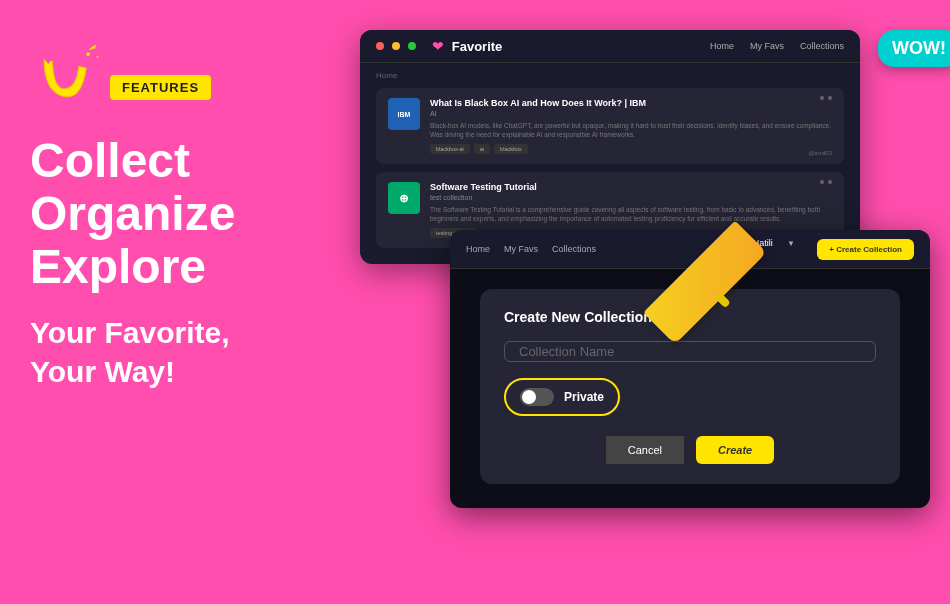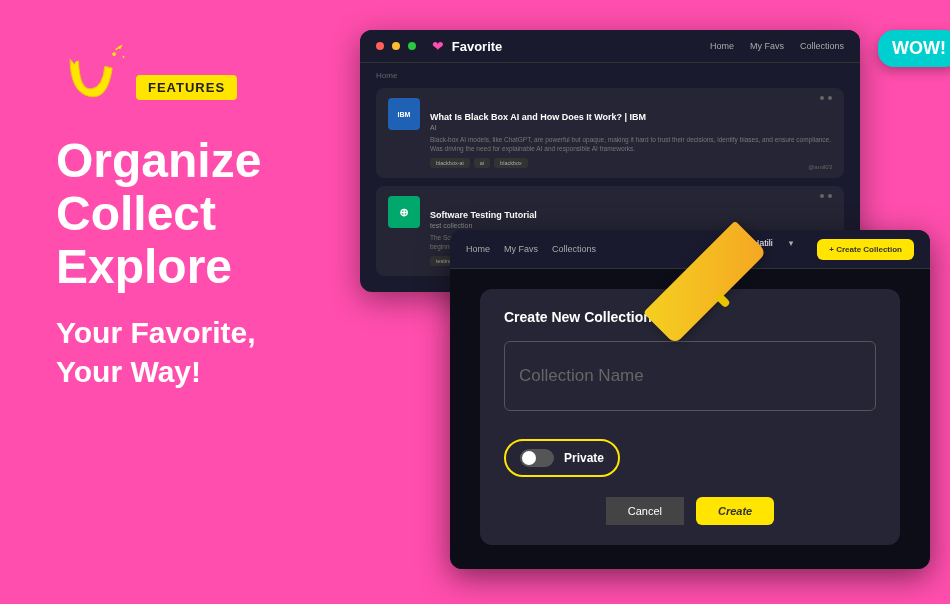--- a/index.html
+++ b/index.html
@@ -8,21 +8,21 @@
       height: 604px;
       background-color: #FF4EAD;
       font-family: 'Arial', sans-serif;
       overflow: hidden;
       position: relative;
     }
 
     
     .left-section {
       position: absolute;
-      left: 56px;
+      left: 30px;
       top: 40px;
       width: 300px;
     }
 
     .logo-area {
       display: flex;
       align-items: center;
       margin-bottom: 20px;
     }
 
@@ -149,21 +149,20 @@
 
     .ibm-logo { background: #1f62b5; font-size: 7px; }
     .st-logo { background: #00a86b; font-size: 11px; }
 
     .card-info { flex: 1; }
     .card-title {
       color: white;
       font-size: 9px;
       font-weight: bold;
       margin-bottom: 2px;
-      margin-top: 14px;
     }
     .card-subtitle {
       color: #888;
       font-size: 7px;
       margin-bottom: 4px;
     }
     .card-desc {
       color: #777;
       font-size: 6.5px;
       line-height: 1.4;
@@ -302,24 +301,24 @@
       font-size: 14px;
       font-weight: bold;
       margin-bottom: 16px;
     }
 
     .modal-input {
       width: 100%;
       background: transparent;
       border: 1.5px solid #555;
       border-radius: 6px;
-      padding: 24px 14px;
-      color: white;
-      font-size: 17px;
-      margin-bottom: 28px;
+      padding: 2px 14px;
+      color: white;
+      font-size: 13px;
+      margin-bottom: 16px;
       outline: none;
     }
 
     .modal-input::placeholder {
       color: #666;
     }
 
     .toggle-row {
       display: flex;
       align-items: center;
@@ -438,22 +437,22 @@
 
       <circle cx="62" cy="15" r="2" fill="#FFE500"></circle>
       <circle cx="68" cy="8" r="1.5" fill="#FFE500"></circle>
       <circle cx="72" cy="18" r="1" fill="#FFE500"></circle>
       <line x1="64" y1="10" x2="70" y2="6" stroke="#FFE500" stroke-width="1.5" stroke-linecap="round"></line>
     </svg>
     <div class="features-badge">FEATURES</div>
   </div>
 
   <div class="headline">
+    <div>Collect</div>
     <div>Organize</div>
-    <div>Collect</div>
     <div>Explore</div>
   </div>
 
   <div class="subheadline">
     <div>Your Favorite,</div>
     <div>Your Way!</div>
   </div>
 </div>
 
 <div class="right-section">

